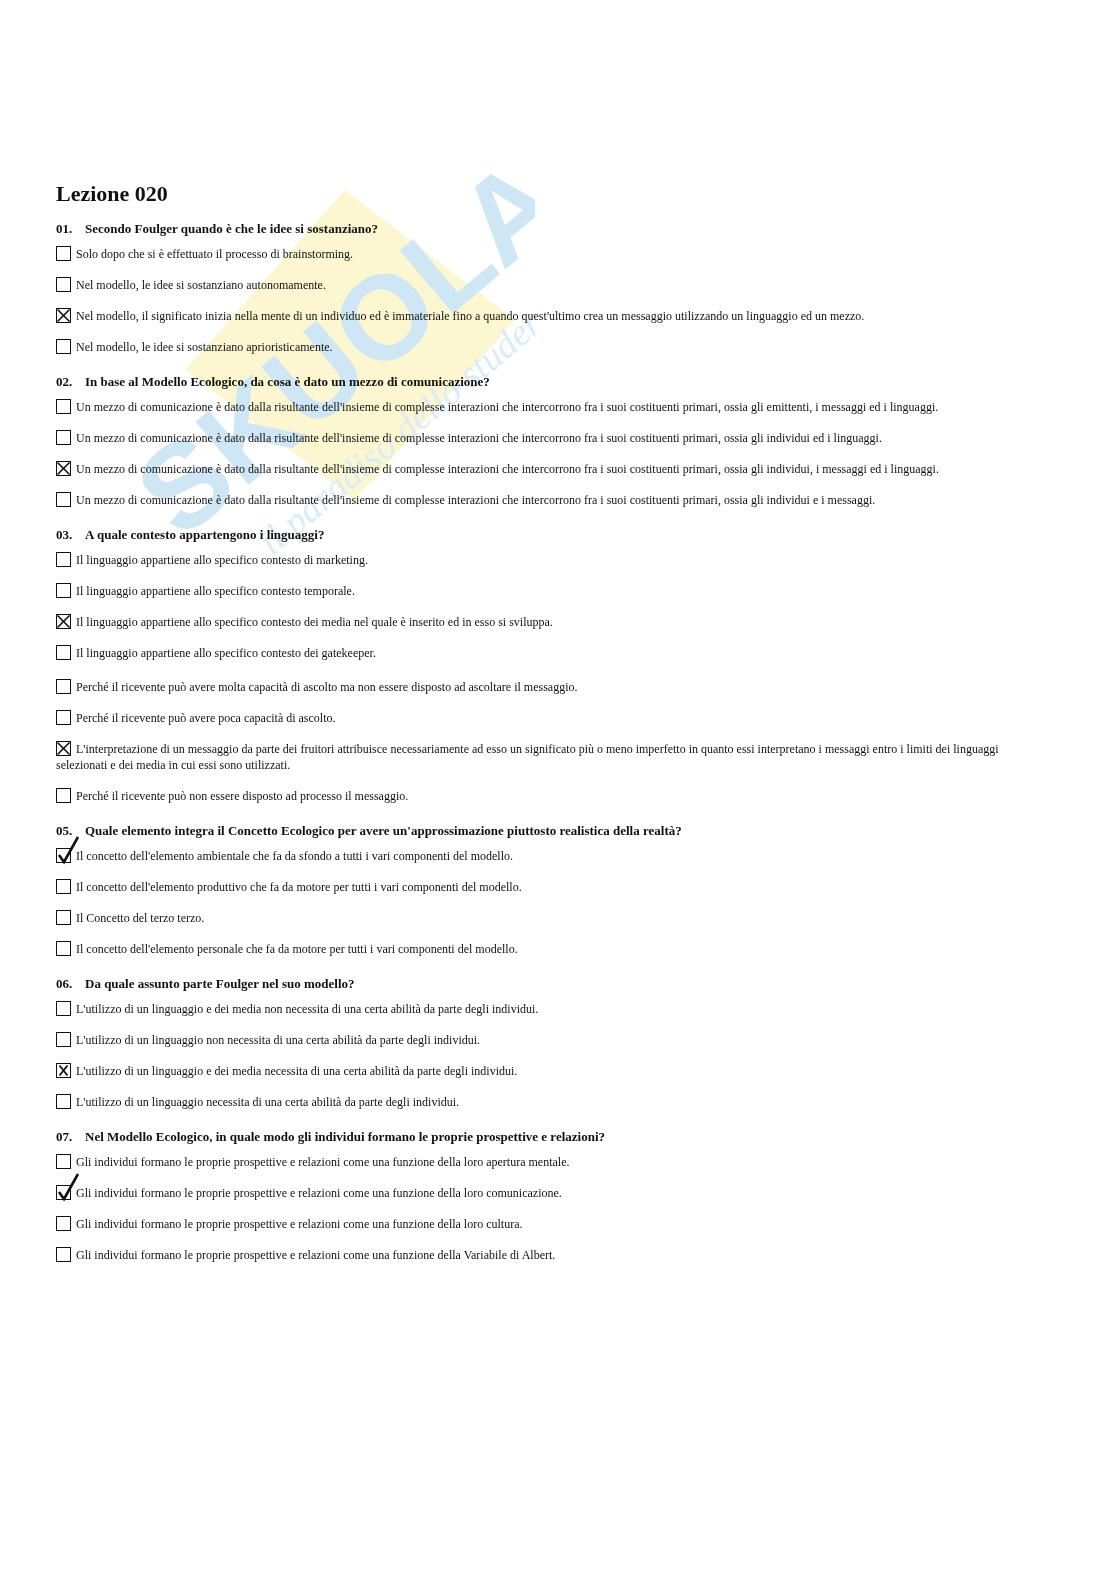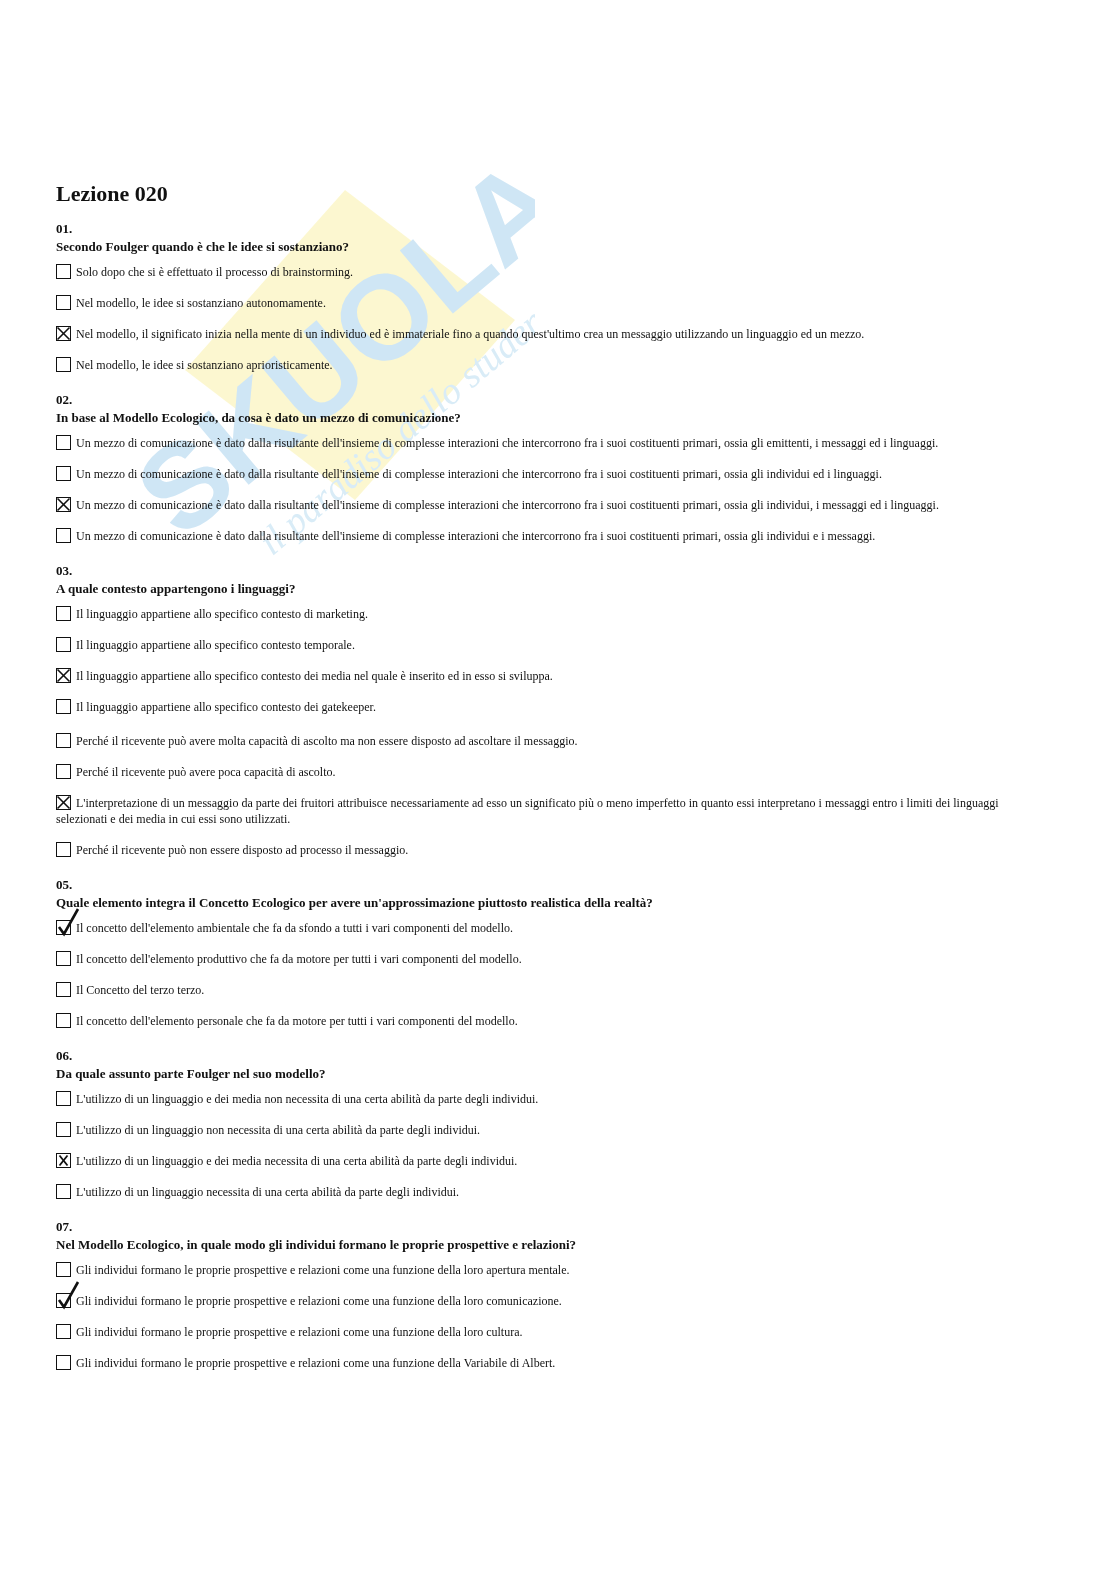--- a/index.html
+++ b/index.html
@@ -4,21 +4,21 @@
   <style>
     html, body { margin: 0; padding: 0; background: #ffffff; }
     body {
       width: 1116px; height: 1579px; position: relative; overflow: hidden;
       font-family: "Liberation Serif", "DejaVu Serif", serif; color: #111;
     }
     .watermark { position: absolute; left: 95px; top: 170px; width: 440px; height: 440px; pointer-events: none; z-index: 0; }
     .page { position: absolute; left: 56px; top: 180px; width: 990px; z-index: 1; }
     .lesson-title { font-weight: bold; font-size: 22px; margin: 0 0 9px 0; line-height: 28px; }
     .question { margin-bottom: 18px; }
-    .q-head { font-weight: bold; font-size: 13px; line-height: 18px; margin: 12px 0 8px 0; display: flex; flex-direction: column; }
+    .q-head { font-weight: bold; font-size: 13px; line-height: 18px; margin: 12px 0 8px 0; display: flex; }
     .q-num { width: 29px; flex: none; }
     .option { display: block; font-size: 12px; line-height: 16px; margin: 0 0 15px 0; position: relative; }
     .option .box {
       display: inline-block; width: 15px; height: 15px; border: 1.3px solid #111;
       box-sizing: border-box; vertical-align: -3px; margin-right: 5px; position: relative; background: transparent;
     }
     .option .box svg { position: absolute; left: -1px; top: -1px; }
     .option .box.tick svg { left: -1px; top: -14px; }
     .option .text { }
   </style>

